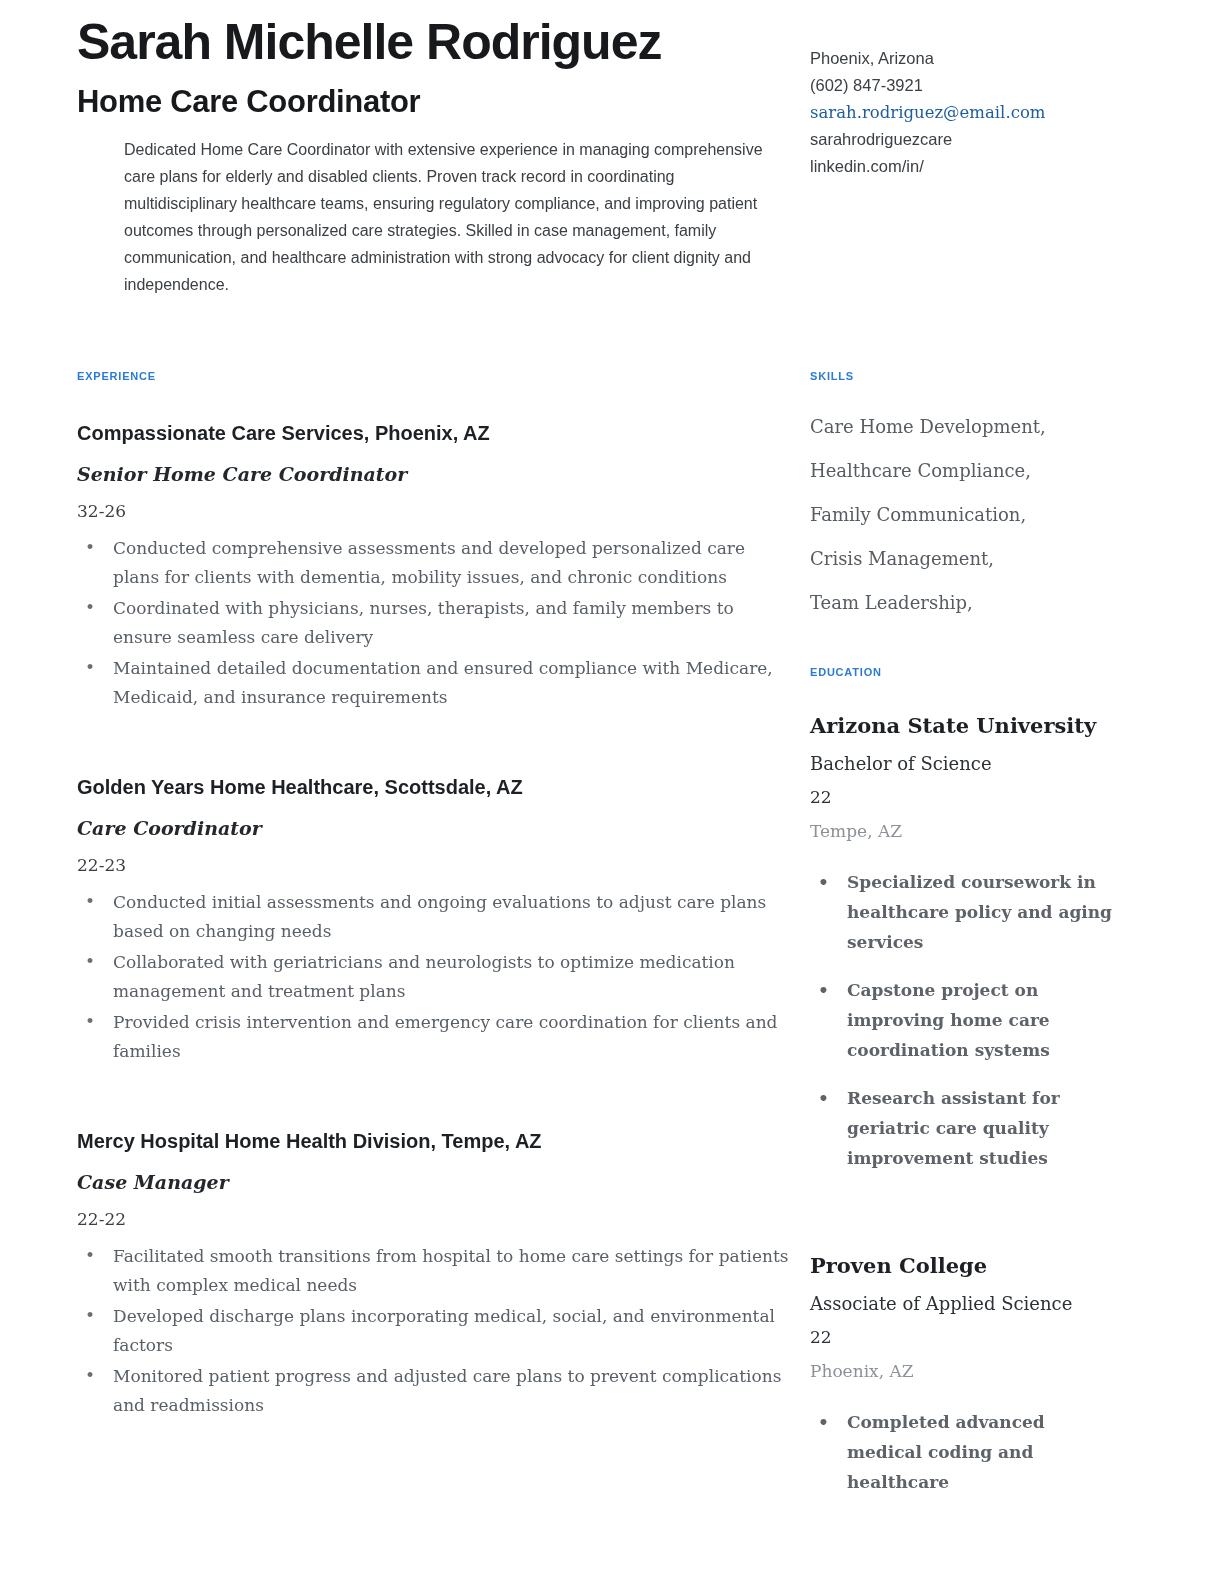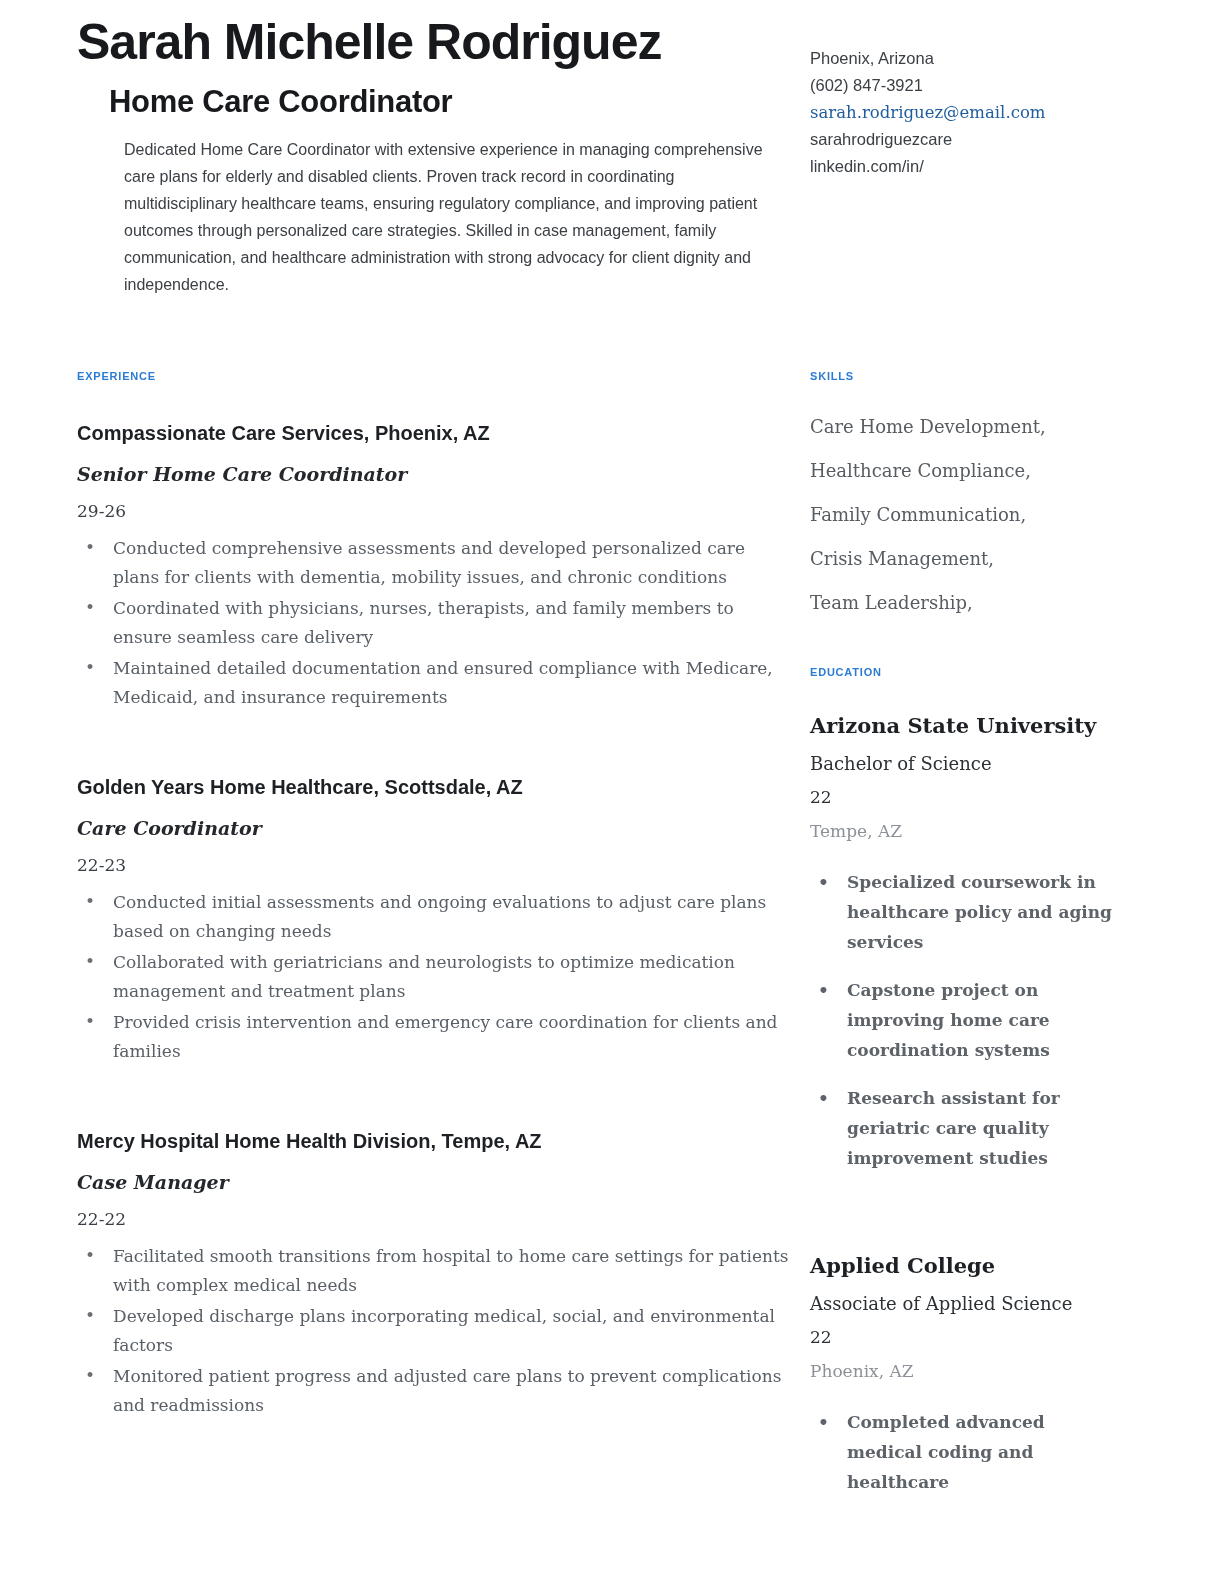--- a/index.html
+++ b/index.html
@@ -30,21 +30,20 @@
   }
   
   .name{
     font-size:50px;line-height:1.12;font-weight:800;
     letter-spacing:-1px;color:var(--ink);
   }
   .role{
     font-size:31px;line-height:1.15;font-weight:800;
     letter-spacing:-0.3px;color:var(--ink);
     margin-top:14px;
-    margin-left:32px;
   }
   .summary{
     margin-top:16px;
     font-size:16px;line-height:27px;color:var(--body-sans);margin-left:47px;
   }
   .contact{
     padding-top:31px;
     font-size:16.5px;line-height:27px;color:var(--body-sans);
   }
   .contact .email{
@@ -171,21 +170,21 @@
   </div>
 
   <div class="grid main-row">
 
     <div>
       <div class="section-heading">EXPERIENCE</div>
 
       <div class="job">
         <div class="company">Compassionate Care Services, Phoenix, AZ</div>
         <div class="job-role">Senior Home Care Coordinator</div>
-        <div class="job-dates">29-26</div>
+        <div class="job-dates">32-26</div>
         <ul class="bullets">
           <li><span class="dot">•</span><span>Conducted comprehensive assessments and developed personalized care plans for clients with dementia, mobility issues, and chronic conditions</span></li>
           <li><span class="dot">•</span><span>Coordinated with physicians, nurses, therapists, and family members to ensure seamless care delivery</span></li>
           <li><span class="dot">•</span><span>Maintained detailed documentation and ensured compliance with Medicare, Medicaid, and insurance requirements</span></li>
         </ul>
       </div>
 
       <div class="job">
         <div class="company">Golden Years Home Healthcare, Scottsdale, AZ</div>
         <div class="job-role">Care Coordinator</div>
@@ -230,21 +229,21 @@
           <div class="school-date">22</div>
           <div class="school-loc">Tempe, AZ</div>
           <ul class="edu-bullets">
             <li><span class="dot">•</span><span>Specialized coursework in healthcare policy and aging services</span></li>
             <li><span class="dot">•</span><span>Capstone project on improving home care coordination systems</span></li>
             <li><span class="dot">•</span><span>Research assistant for geriatric care quality improvement studies</span></li>
           </ul>
         </div>
 
         <div class="school">
-          <div class="school-name">Applied College</div>
+          <div class="school-name">Proven College</div>
           <div class="degree">Associate of Applied Science</div>
           <div class="school-date">22</div>
           <div class="school-loc">Phoenix, AZ</div>
           <ul class="edu-bullets">
             <li><span class="dot">•</span><span>Completed advanced medical coding and healthcare</span></li>
           </ul>
         </div>
       </div>
     </div>
 

